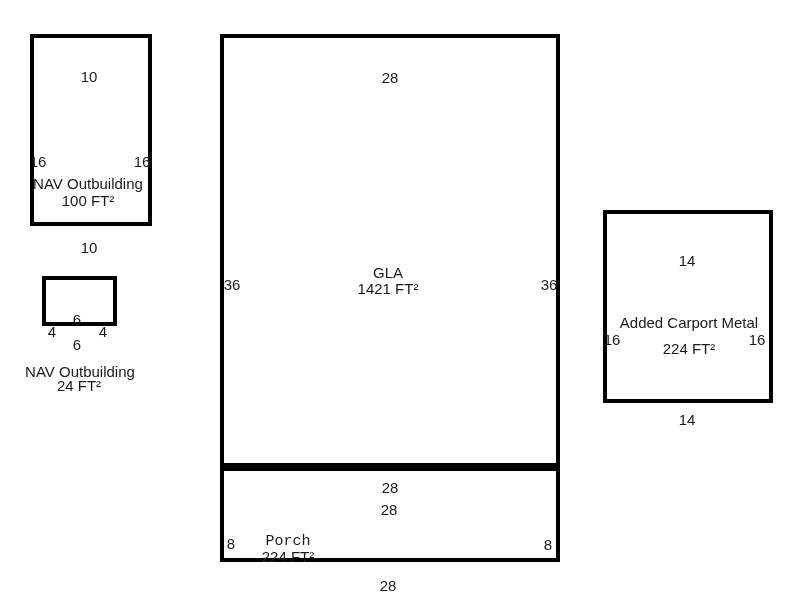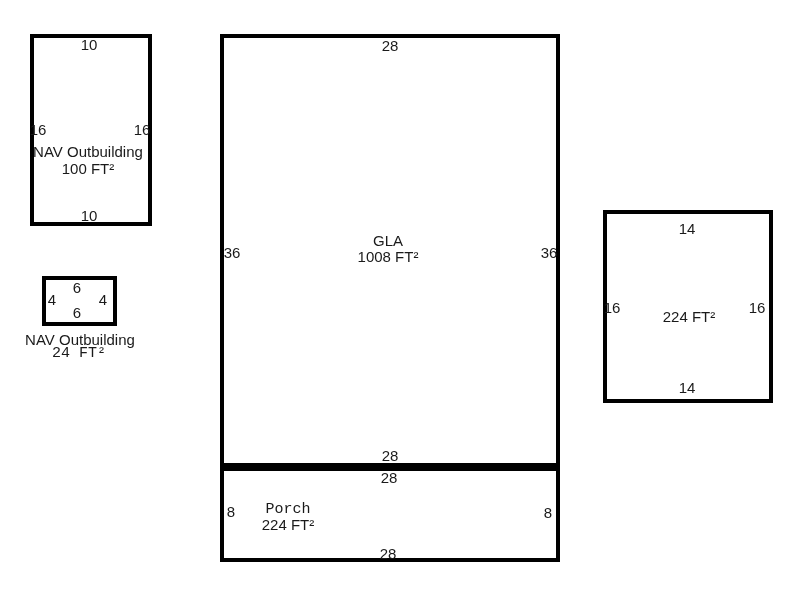--- a/index.html
+++ b/index.html
@@ -26,20 +26,21 @@
     position: absolute;
     border: 4px solid var(--line);
     box-sizing: border-box;
     background: transparent;
   }
   .lbl {
     position: absolute;
     transform: translate(-50%, -50%);
     white-space: nowrap;
     line-height: 1;
+    margin-top: 32px;
   }
 </style>
 </head>
 <body>
 
 <div class="canvas">
 
   <div class="outline" style="left:30px; top:34px; width:122px; height:192px;"></div>
   <span class="lbl" style="left:89px;  top:44px;">10</span>
   <span class="lbl" style="left:38px;  top:129px;">16</span>
@@ -47,38 +48,39 @@
   <span class="lbl" style="left:88px;  top:151px;">NAV Outbuilding</span>
   <span class="lbl" style="left:88px;  top:168px;">100 FT²</span>
   <span class="lbl" style="left:89px;  top:215px;">10</span>
 
   <div class="outline" style="left:42px; top:276px; width:75px; height:50px;"></div>
   <span class="lbl" style="left:77px;  top:287px;">6</span>
   <span class="lbl" style="left:52px;  top:299px;">4</span>
   <span class="lbl" style="left:103px; top:299px;">4</span>
   <span class="lbl" style="left:77px;  top:312px;">6</span>
   <span class="lbl" style="left:80px;  top:339px;">NAV Outbuilding</span>
-  <span class="lbl" style="left:79px;  top:353px;font-family:Liberation Mono, monospace;">24 FT²</span>
+  <span class="lbl" style="left:79px;  top:353px;">24 FT²</span>
 
   <div class="outline" style="left:220px; top:34px; width:340px; height:433px;"></div>
   <span class="lbl" style="left:390px; top:45px;">28</span>
   <span class="lbl" style="left:232px; top:252px;">36</span>
   <span class="lbl" style="left:549px; top:252px;">36</span>
   <span class="lbl" style="left:388px; top:240px;text-align:center;">GLA</span>
-  <span class="lbl" style="left:388px; top:256px;">1008 FT²</span>
+  <span class="lbl" style="left:388px; top:256px;">1421 FT²</span>
   <span class="lbl" style="left:390px; top:455px;">28</span>
 
   <div class="outline" style="left:220px; top:467px; width:340px; height:95px;"></div>
   <span class="lbl" style="left:389px; top:477px;">28</span>
   <span class="lbl" style="left:231px; top:511px;">8</span>
   <span class="lbl" style="left:548px; top:512px;">8</span>
   <span class="lbl" style="left:288px; top:509px;font-family:Liberation Mono, monospace;">Porch</span>
   <span class="lbl" style="left:288px; top:524px;">224 FT²</span>
   <span class="lbl" style="left:388px; top:553px;">28</span>
 
   <div class="outline" style="left:603px; top:210px; width:170px; height:193px;"></div>
   <span class="lbl" style="left:687px; top:228px;">14</span>
   <span class="lbl" style="left:612px; top:307px;">16</span>
   <span class="lbl" style="left:757px; top:307px;">16</span>
+  <span class="lbl" style="left:689px; top:290px;">Added Carport Metal</span>
   <span class="lbl" style="left:689px; top:316px;">224 FT²</span>
   <span class="lbl" style="left:687px; top:387px;">14</span>
 
 </div>
 
 </body></html>

